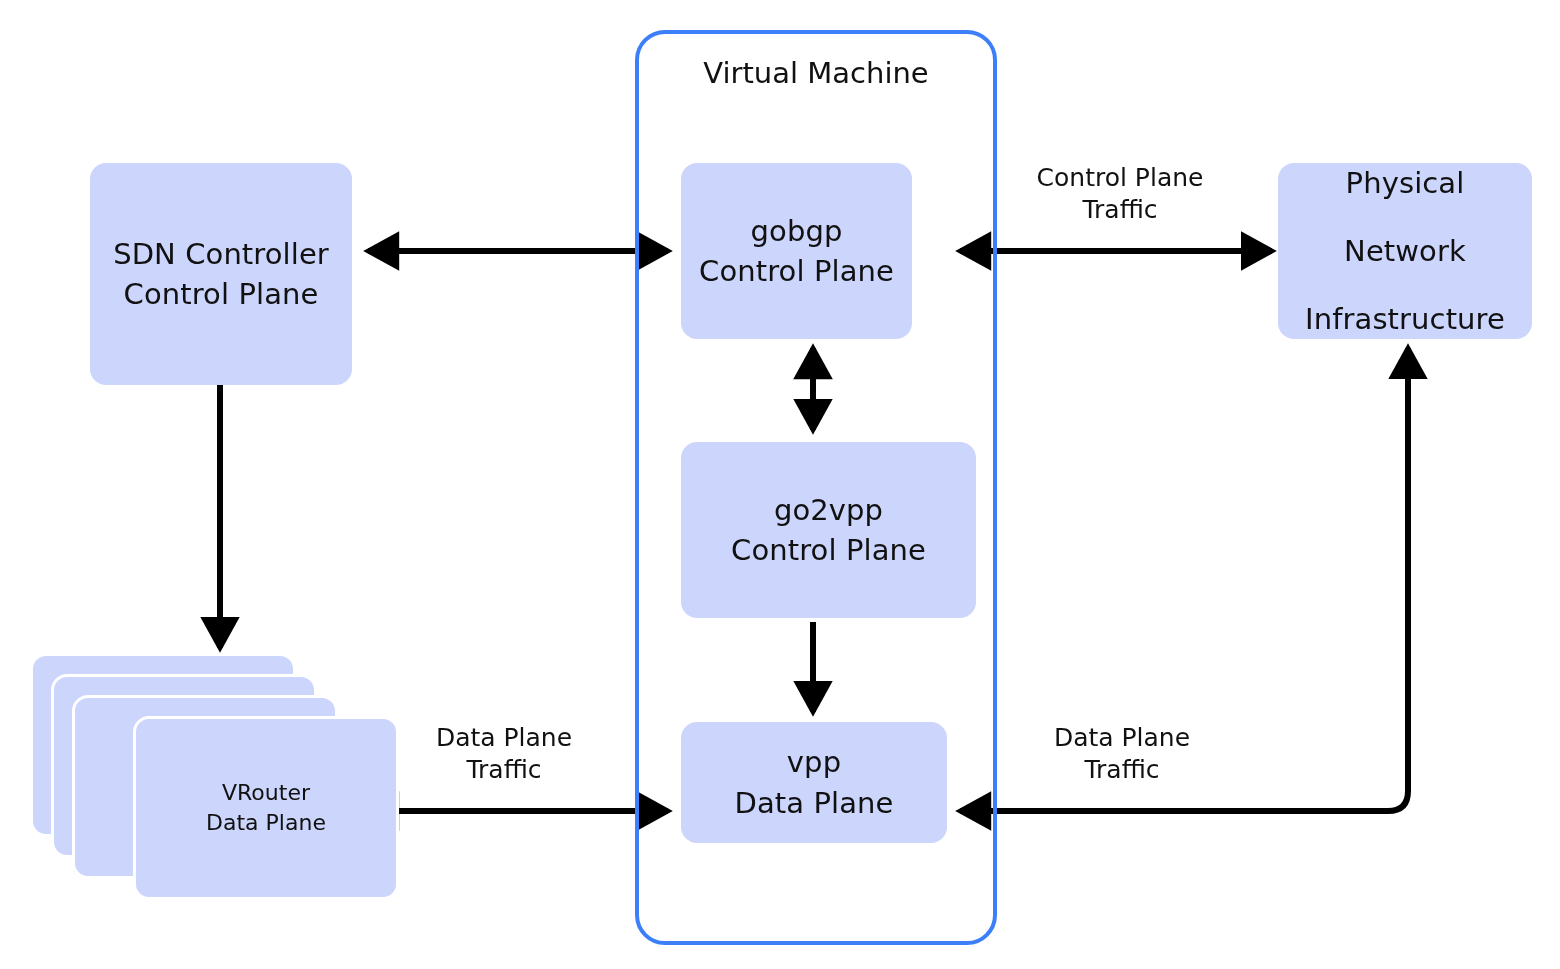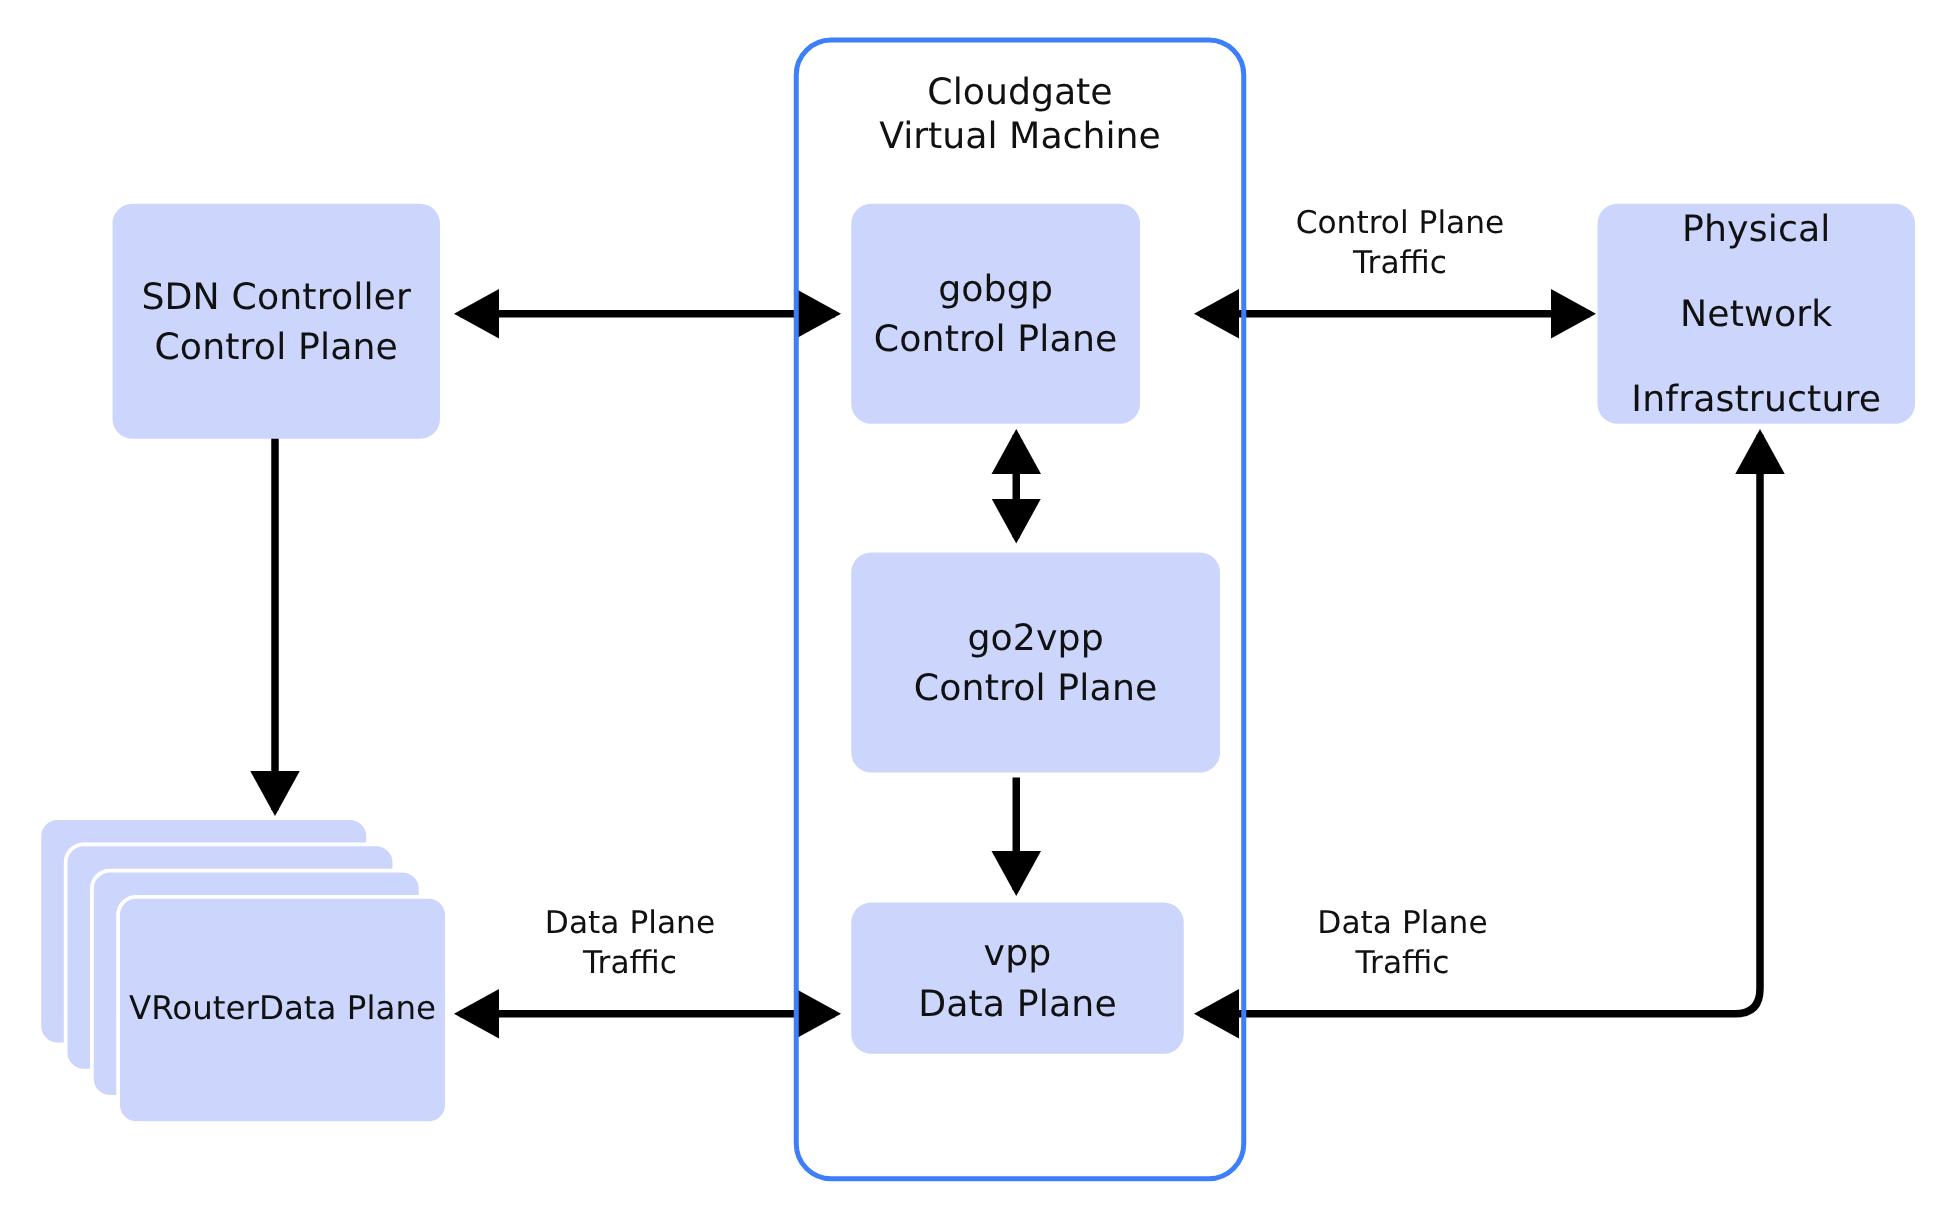--- a/index.html
+++ b/index.html
@@ -59,27 +59,28 @@
   }
   .stack .card {
     position: absolute;
     box-sizing: border-box;
     background: #ccd5fc;
     border-radius: 16px;
     border: 3px solid #ffffff;
   }
   .stack .card.front {
     display: flex;
-    flex-direction: row;
+    flex-direction: column;
     align-items: center;
     justify-content: center;
     text-align: center;
     color: #111111;
-    font-size: 26px;
+    font-size: 22px;
     line-height: 1.38;
+    margin-left: 40px;
   }
 
   
   .edge-label {
     position: absolute;
     text-align: center;
     color: #111111;
     font-size: 25px;
     line-height: 1.26;
     white-space: nowrap;
@@ -121,25 +122,24 @@
     <line x1="813" y1="622" x2="813" y2="712" stroke="#000000" stroke-width="6" marker-end="url(#ah-end)"></line>
 
     <line x1="368" y1="811" x2="668" y2="811" stroke="#000000" stroke-width="6" marker-start="url(#ah-start)" marker-end="url(#ah-end)"></line>
 
     <path d="M 960 811 L 1388 811 Q 1408 811 1408 791 L 1408 348" fill="none" stroke="#000000" stroke-width="6" marker-start="url(#ah-start)" marker-end="url(#ah-end)"></path>
   </svg>
 
   <div class="vm-frame" style="left:635px; top:30px; width:362px; height:915px;"></div>
 
   <div class="vm-title" style="left:635px; top:56px; width:362px;">
-    <span class="ln">Cloudgate</span>
     <span class="ln">Virtual Machine</span>
   </div>
 
-  <div class="node" style="left:90px; top:163px; width:262px; height:188px;">
+  <div class="node" style="left:90px; top:163px; width:262px; height:222px;">
     <span class="ln">SDN Controller</span>
     <span class="ln">Control Plane</span>
   </div>
 
   <div class="stack" style="left:30px; top:653px; width:330px; height:250px;">
     <div class="card" style="left:0px; top:0px; width:266px; height:184px;"></div>
     <div class="card" style="left:21px; top:21px; width:266px; height:184px;"></div>
     <div class="card" style="left:42px; top:42px; width:266px; height:184px;"></div>
     <div class="card front" style="left:63px; top:63px; width:266px; height:184px;">
       <span class="ln">VRouter</span>

